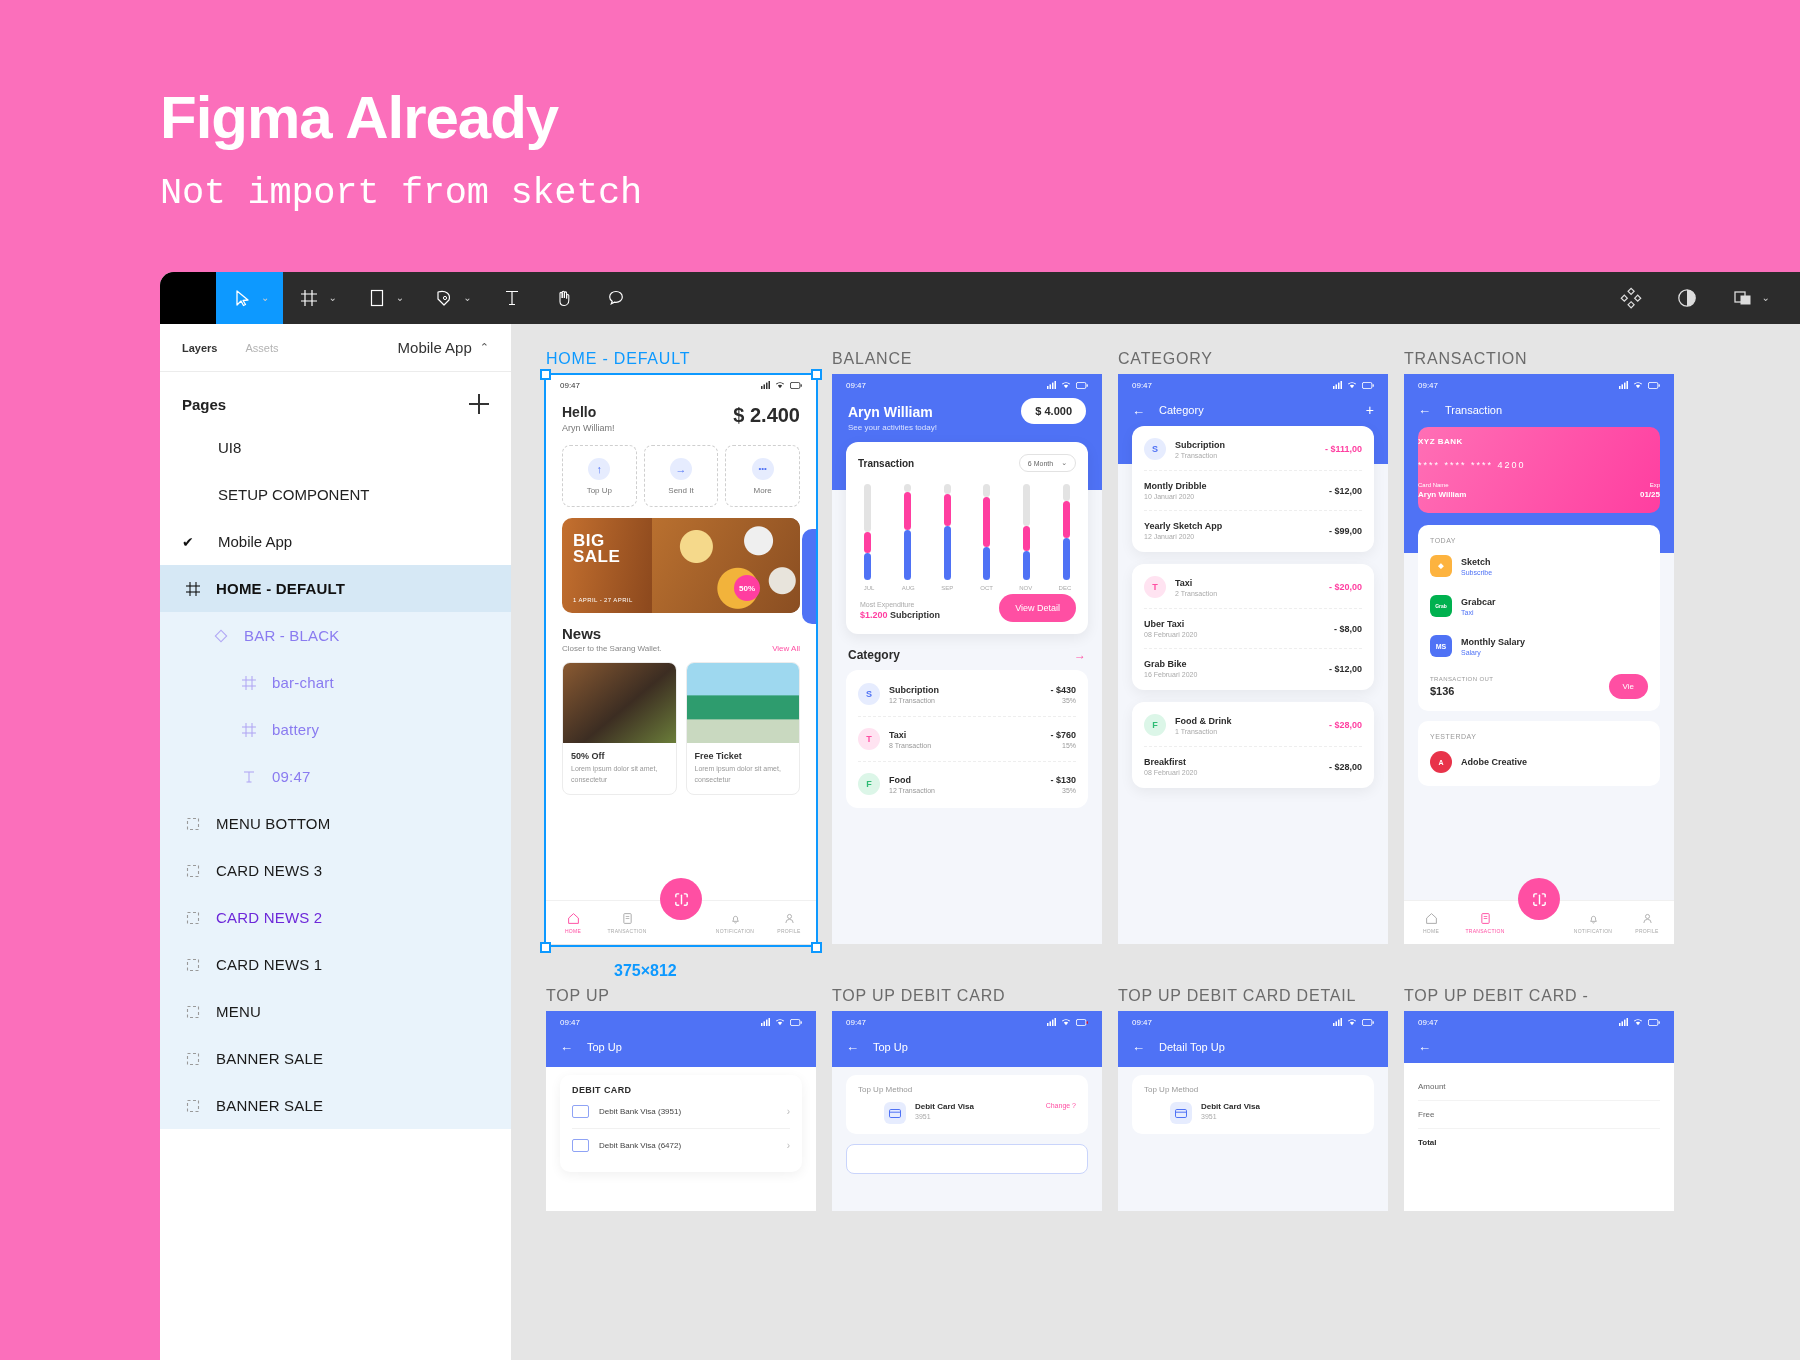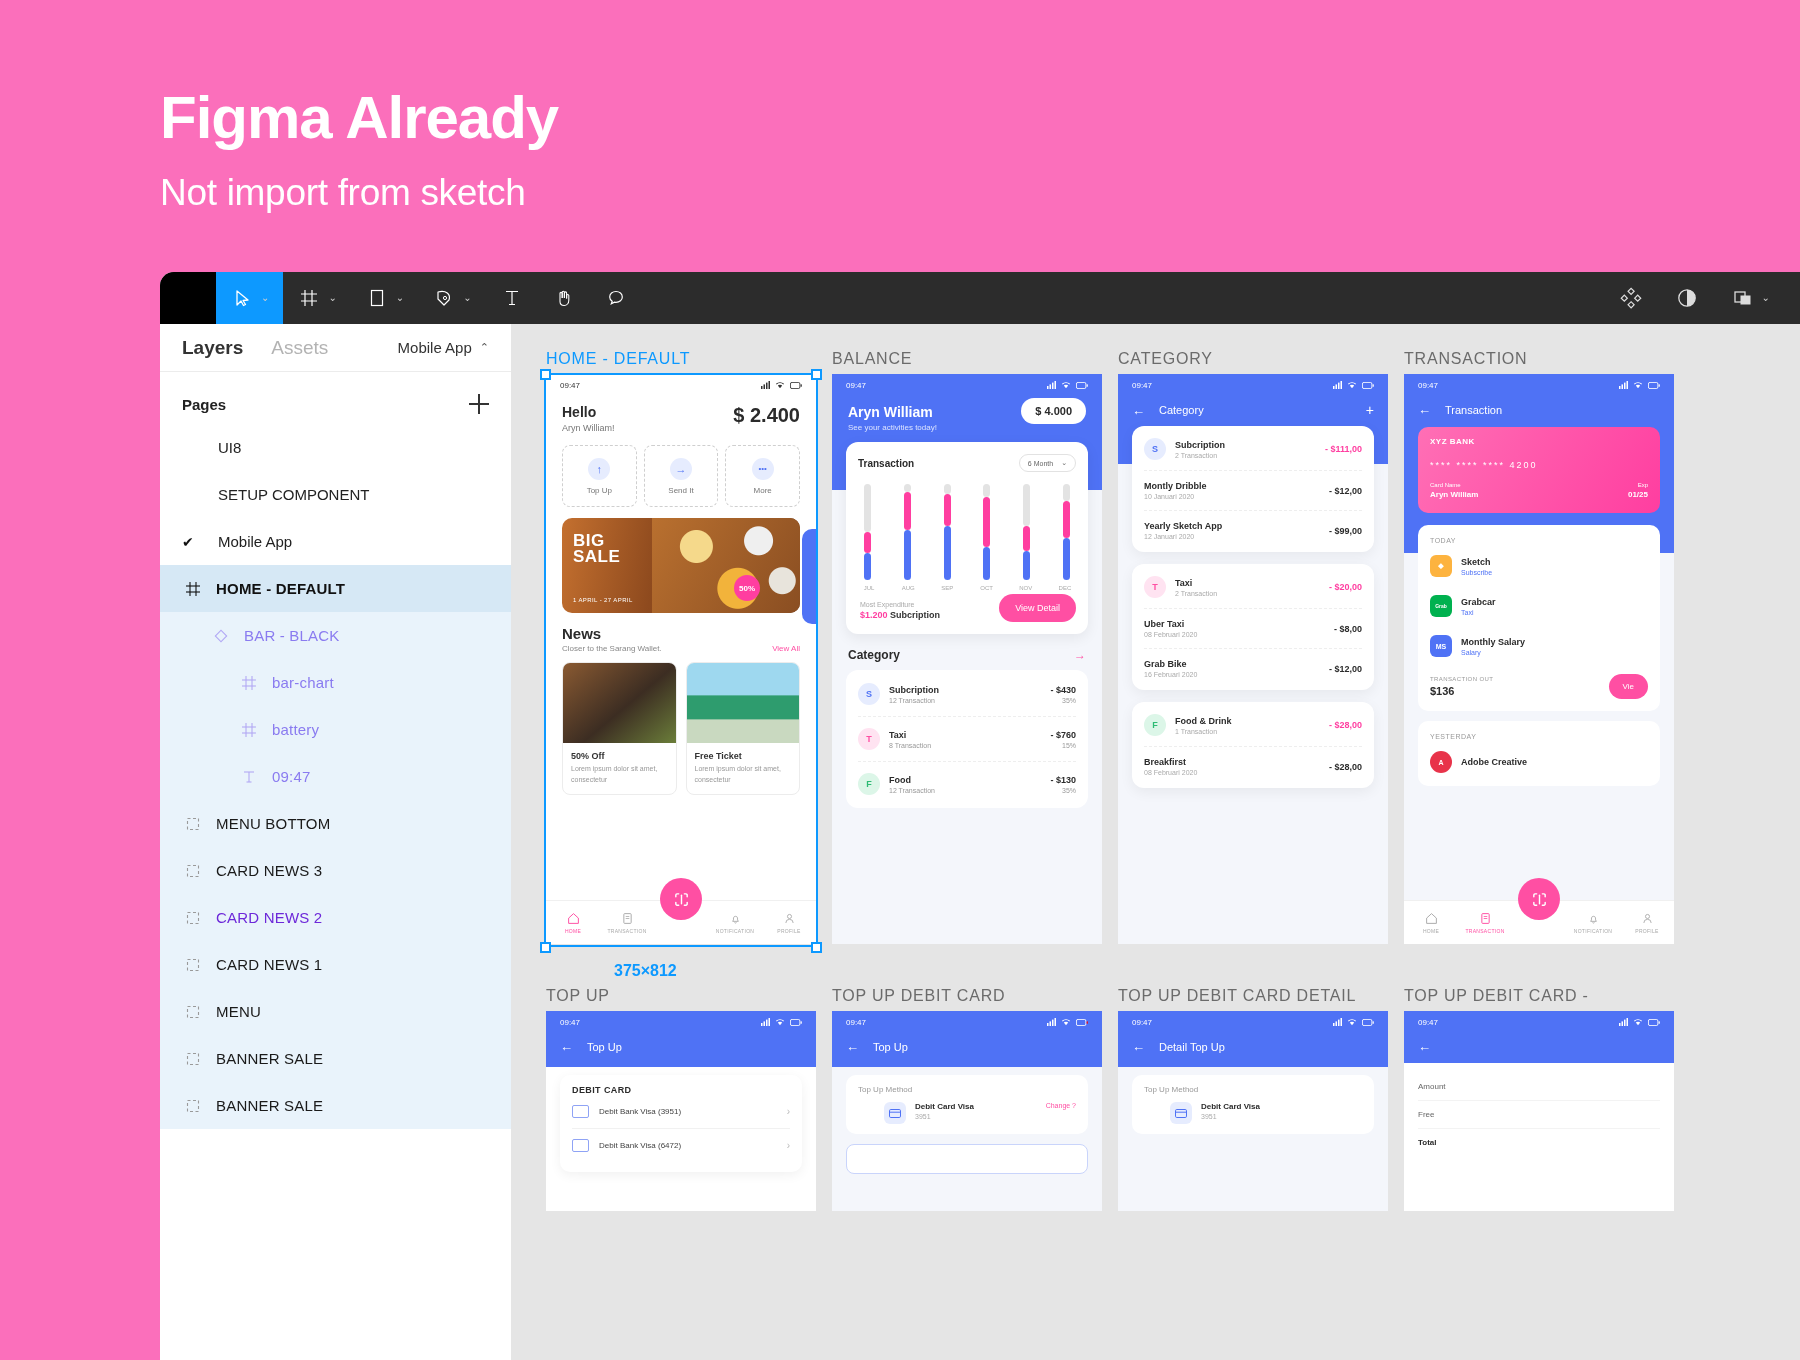--- a/index.html
+++ b/index.html
@@ -6,21 +6,21 @@
   body {
     width:1800px; height:1360px;
     background:#FB6FBB;
     font-family:"Liberation Sans", sans-serif;
     overflow:hidden;
     position:relative;
   }
   
   .hero { position:absolute; left:160px; top:88px; }
   .hero h1 { color:#fff; font-size:60px; font-weight:700; letter-spacing:-1px; line-height:1; }
-  .hero h2 { color:#fff; font-size:37px; font-weight:400; margin-top:24px; letter-spacing:-0.3px; }
+  .hero h2 { color:#fff; font-size:37px; font-weight:400; margin-top:24px; letter-spacing:-0.3px;font-family:Liberation Mono, monospace; }
 
   
   .app { position:absolute; left:160px; top:272px; width:1640px; height:1088px;
          border-top-left-radius:14px; overflow:hidden; background:#fff; }
 
   
   .toolbar { height:52px; background:#2C2C2C; display:flex; align-items:stretch; position:relative; }
   .tb-menu { width:56px; background:#000; display:flex; align-items:center; justify-content:center;
              border-top-left-radius:14px; }
   .tb-menu .bars { width:24px; }
@@ -31,21 +31,21 @@
   .tb-icon svg { display:block; }
   .chev { font-size:10px; color:#cfcfcf; line-height:1; }
   .tb-right { position:absolute; right:0; top:0; height:52px; display:flex; align-items:center; padding-right:16px; gap:4px; }
 
   
   .workspace { display:flex; height:1036px; }
 
   
   .panel { width:352px; background:#fff; border-right:1px solid #e5e5e5; flex:none; position:relative; }
   .panel-tabs { height:48px; display:flex; align-items:center; padding:0 22px; border-bottom:1px solid #ececec; }
-  .ptab { font-size:19px; font-weight:700; color:#333; margin-right:28px; cursor:pointer;text-align:center; }
+  .ptab { font-size:11px; font-weight:700; color:#333; margin-right:28px; cursor:pointer;text-align:center; }
   .ptab.dim { color:#b3b3b3; font-weight:400; }
   .panel-doc { margin-left:auto; display:flex; align-items:center; gap:8px; font-size:15px; color:#333; cursor:pointer; }
   .panel-doc .caret { font-size:11px; color:#555; }
 
   .pages-hd { display:flex; align-items:center; padding:22px 22px 10px 22px; }
   .pages-hd .t { font-size:15px; font-weight:700; color:#222; }
   .plus { margin-left:auto; width:20px; height:20px; position:relative; cursor:pointer; }
   .plus:before,.plus:after{content:"";position:absolute;background:#333;}
   .plus:before{left:9px;top:0;width:2px;height:20px;}
   .plus:after{top:9px;left:0;height:2px;width:20px;}
@@ -171,21 +171,21 @@
   .cg-row { display:flex; align-items:center; padding:10px 0; border-bottom:1px dashed #eee; }
   .cg-row:last-child { border-bottom:none;gap:48px; }
   .cg-tx .n { font-size:9px; font-weight:700; color:#2b2b2b; }
   .cg-tx .c { font-size:7px; color:#aaa; margin-top:2px; }
   .cg-amt { margin-left:auto; font-size:9px; font-weight:700; }
   .cg-amt.pink { color:#FF3EA0; }
   .cg-amt.dark { color:#2b2b2b; }
 
   
   .tr-card { margin:10px 14px 0 14px; height:86px; border-radius:10px; position:relative; overflow:hidden;
-             background:linear-gradient(120deg,#FF6FB5,#FF3EA0); color:#fff; padding:10px 12px; }
+             background:linear-gradient(120deg,#FF6FB5,#FF3EA0); color:#fff; padding:10px 0; }
   .tr-card .bk { font-size:8px; font-weight:700; letter-spacing:.5px; }
   .tr-card .nums { font-size:9px; letter-spacing:2px; margin-top:14px; }
   .tr-card .ft { display:flex; margin-top:12px; font-size:6px; }
   .tr-card .ft .c2 { margin-left:auto; text-align:right; }
   .tr-card .ft b { font-size:8px; display:block; margin-top:2px; }
   .tx-row { display:flex; align-items:center; padding:9px 0; }
   .tx-ic { width:22px; height:22px; border-radius:6px; margin-right:9px; flex:none;
            display:flex; align-items:center; justify-content:center; font-size:7px; font-weight:700; color:#fff; }
   .tx-tx .n { font-size:9px; font-weight:700; color:#2b2b2b; }
   .tx-tx .c { font-size:7px; margin-top:2px; color:#4F72F5; }

